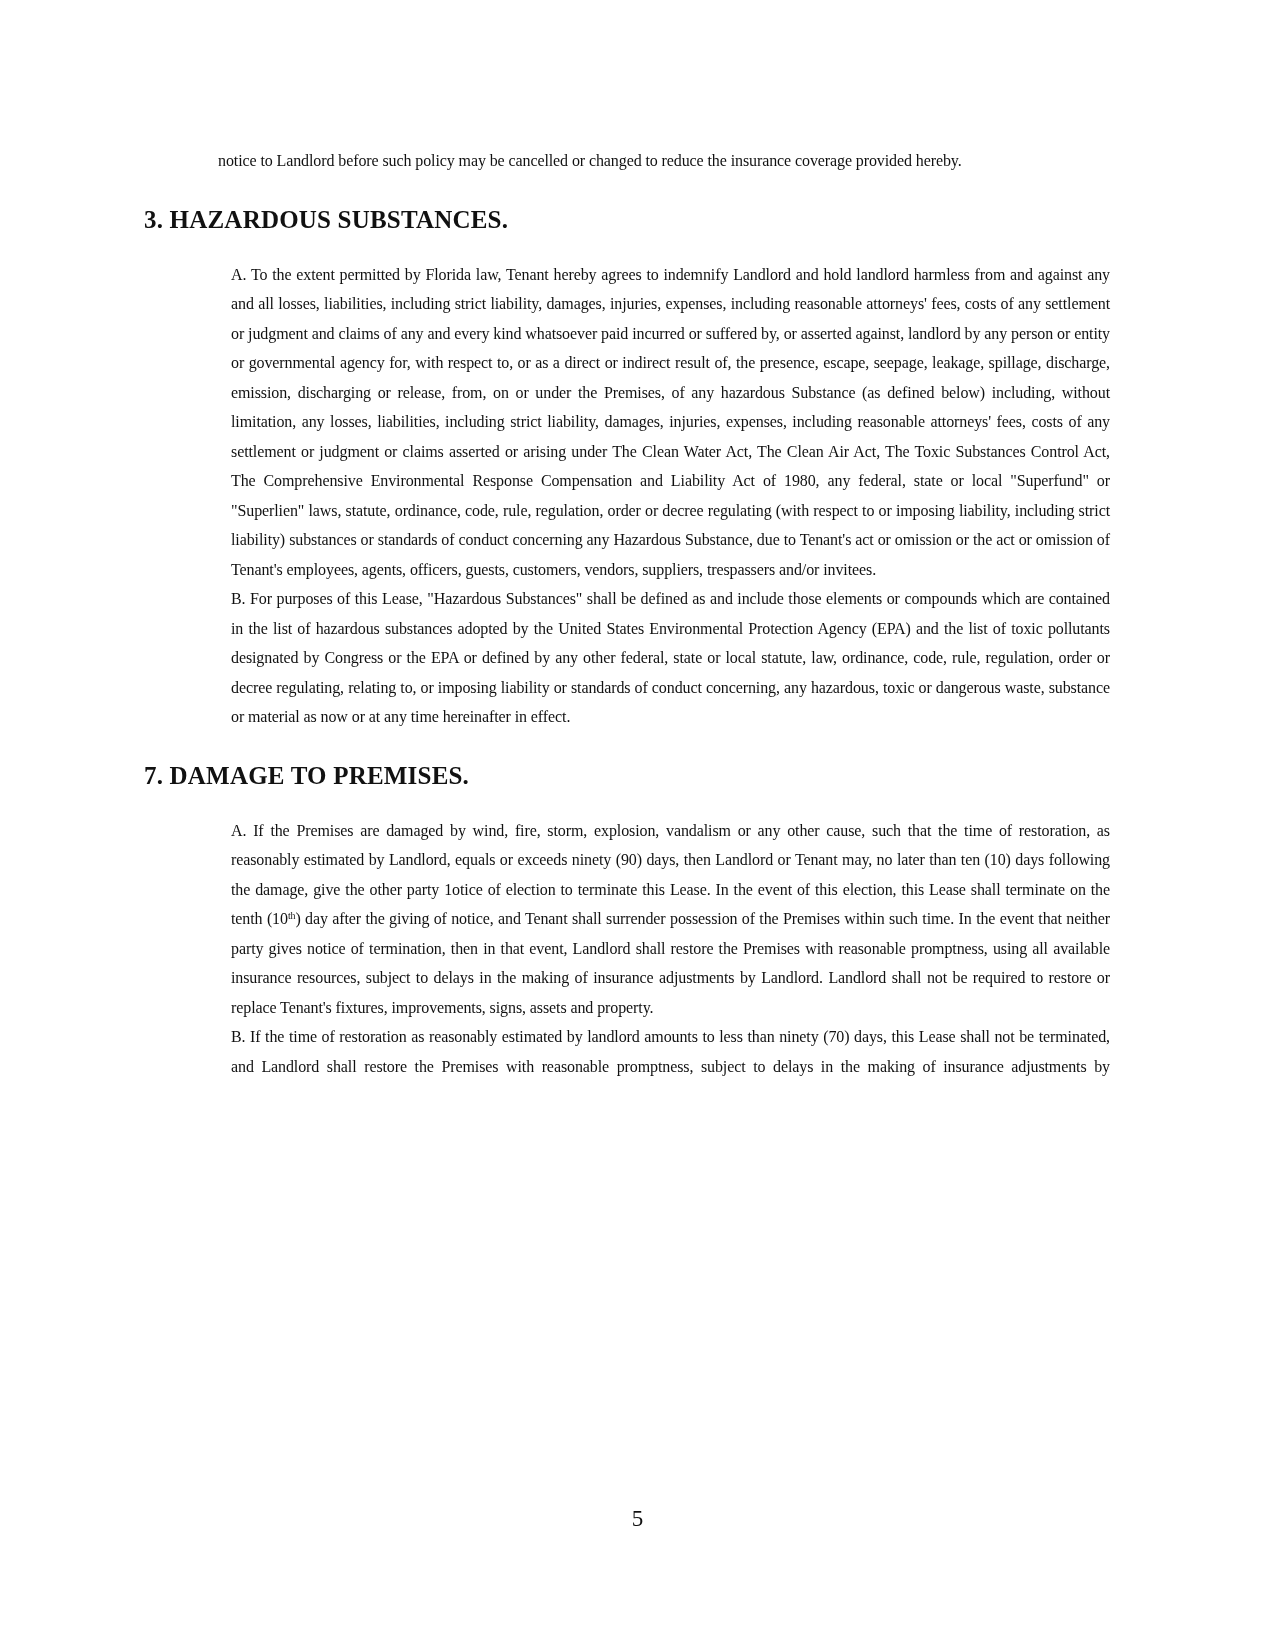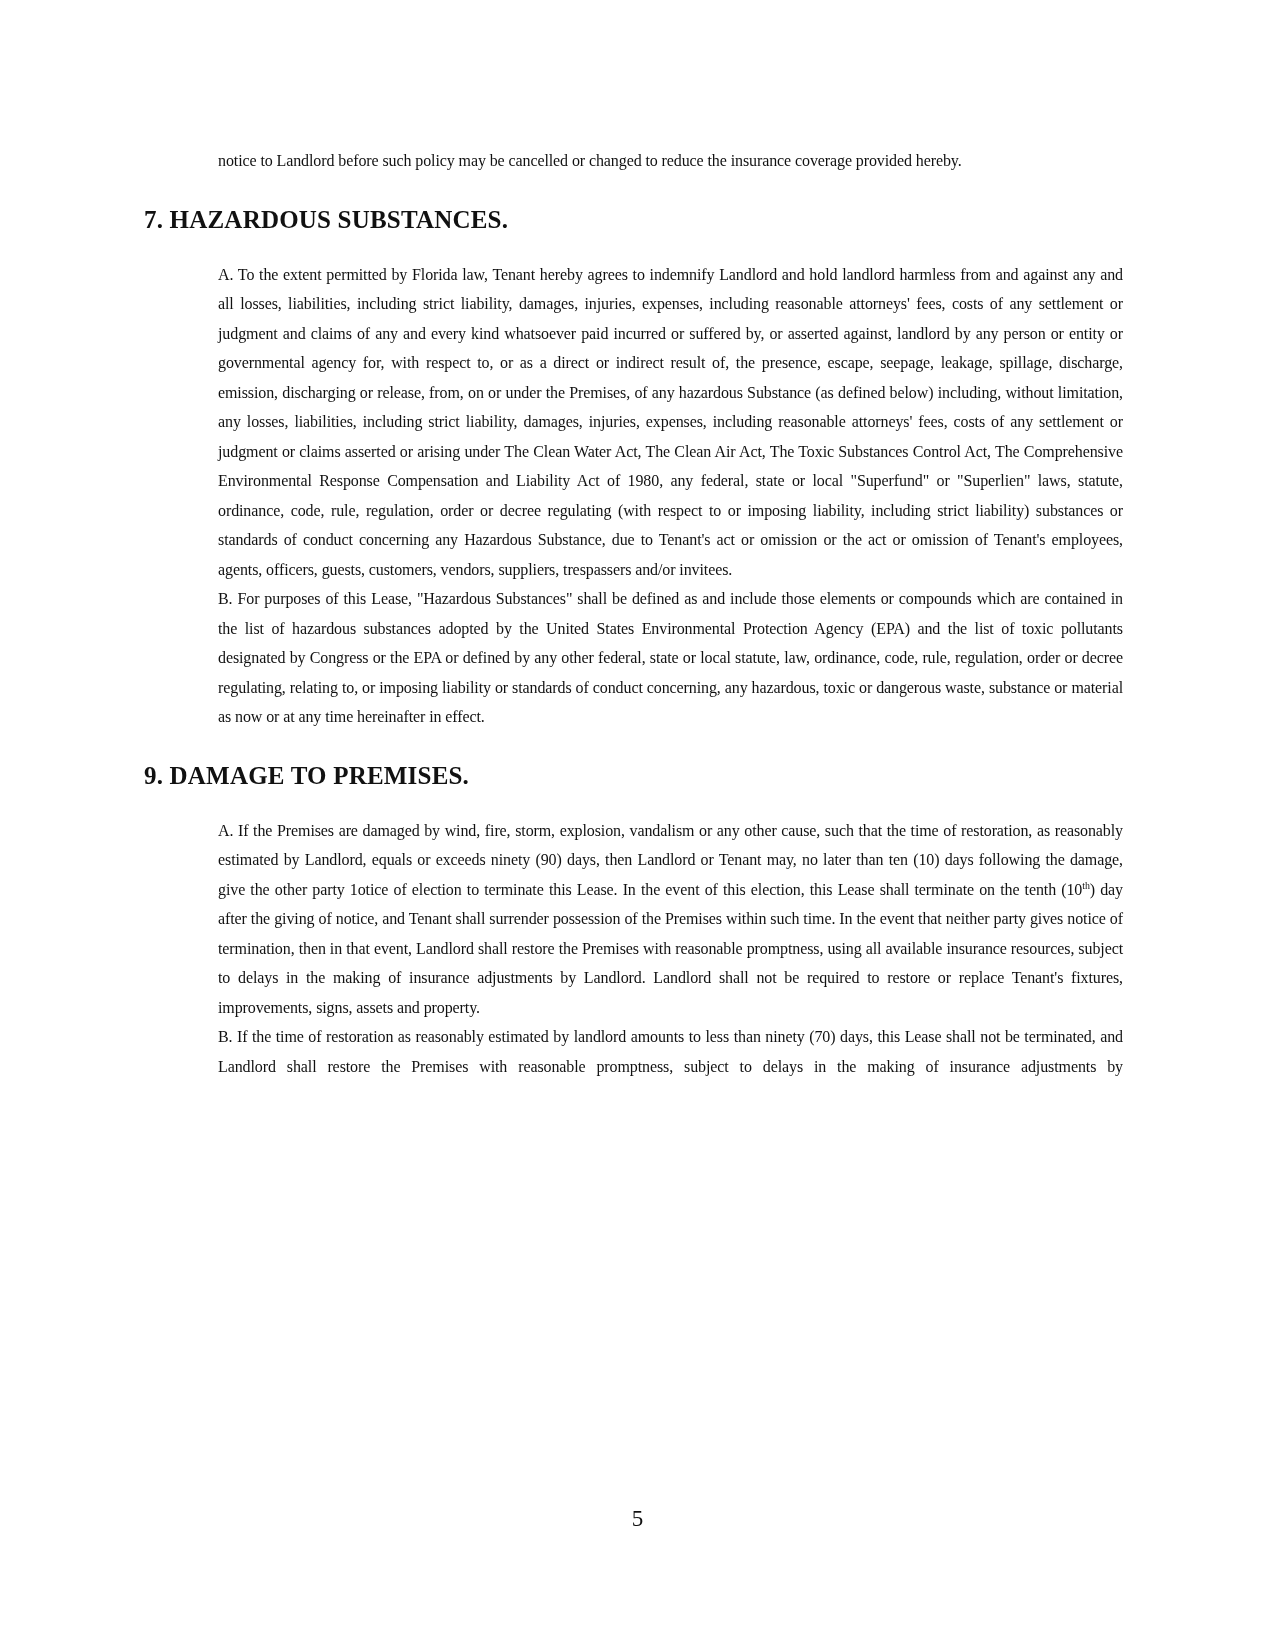--- a/index.html
+++ b/index.html
@@ -25,21 +25,21 @@
     letter-spacing: -0.1px;
   }
   .heading {
     font-size: 25px;
     font-weight: bold;
     line-height: 31px;
     margin: 28px 0 25px 0;
     letter-spacing: 0.2px;
   }
   .section-body {
-    margin: 0;
+    margin: 13px;
   }
   .justify-last {
     text-align-last: justify;
   }
   sup.ordinal {
     font-size: 0.62em;
     line-height: 0;
     vertical-align: baseline;
     position: relative;
     top: -0.55em;
@@ -52,27 +52,27 @@
     text-align: center;
     font-size: 23px;
     line-height: 30px;
   }
 </style>
 </head>
 <body>
 
 <p class="para">notice to Landlord before such policy may be cancelled or changed to reduce the insurance coverage provided hereby.</p>
 
-<h2 class="heading">7. HAZARDOUS SUBSTANCES.</h2>
+<h2 class="heading">3. HAZARDOUS SUBSTANCES.</h2>
 
 <div class="section-body">
   <p class="para">A. To the extent permitted by Florida law, Tenant hereby agrees to indemnify Landlord and hold landlord harmless from and against any and all losses, liabilities, including strict liability, damages, injuries, expenses, including reasonable attorneys' fees, costs of any settlement or judgment and claims of any and every kind whatsoever paid incurred or suffered by, or asserted against, landlord by any person or entity or governmental agency for, with respect to, or as a direct or indirect result of, the presence, escape, seepage, leakage, spillage, discharge, emission, discharging or release, from, on or under the Premises, of any hazardous Substance (as defined below) including, without limitation, any losses, liabilities, including strict liability, damages, injuries, expenses, including reasonable attorneys' fees, costs of any settlement or judgment or claims asserted or arising under The Clean Water Act, The Clean Air Act, The Toxic Substances Control Act, The Comprehensive Environmental Response Compensation and Liability Act of 1980, any federal, state or local "Superfund" or "Superlien" laws, statute, ordinance, code, rule, regulation, order or decree regulating (with respect to or imposing liability, including strict liability) substances or standards of conduct concerning any Hazardous Substance, due to Tenant's act or omission or the act or omission of Tenant's employees, agents, officers, guests, customers, vendors, suppliers, trespassers and/or invitees.</p>
   <p class="para">B. For purposes of this Lease, "Hazardous Substances" shall be defined as and include those elements or compounds which are contained in the list of hazardous substances adopted by the United States Environmental Protection Agency (EPA) and the list of toxic pollutants designated by Congress or the EPA or defined by any other federal, state or local statute, law, ordinance, code, rule, regulation, order or decree regulating, relating to, or imposing liability or standards of conduct concerning, any hazardous, toxic or dangerous waste, substance or material as now or at any time hereinafter in effect.</p>
 </div>
 
-<h2 class="heading">9. DAMAGE TO PREMISES.</h2>
+<h2 class="heading">7. DAMAGE TO PREMISES.</h2>
 
 <div class="section-body">
   <p class="para"><span>A. If the Premises are damaged by wind, fire, storm, explosion, vandalism or any other cause, such that the time of restoration, as reasonably estimated by Landlord, equals or exceeds ninety (90) days, then Landlord or Tenant may, no later than ten (10) days following the damage, give the other party 1otice of election to terminate this Lease. In the event of this election, this Lease shall terminate on the tenth (10</span><sup class="ordinal">th</sup><span>) day after the giving of notice, and Tenant shall surrender possession of the Premises within such time. In the event that neither party gives notice of termination, then in that event, Landlord shall restore the Premises with reasonable promptness, using all available insurance resources, subject to delays in the making of insurance adjustments by Landlord. Landlord shall not be required to restore or replace Tenant's fixtures, improvements, signs, assets and property.</span></p>
   <p class="para justify-last">B. If the time of restoration as reasonably estimated by landlord amounts to less than ninety (70) days, this Lease shall not be terminated, and Landlord shall restore the Premises with reasonable promptness, subject to delays in the making of insurance adjustments by</p>
 </div>
 
 <div class="page-number">5</div>
 
 </body></html>

